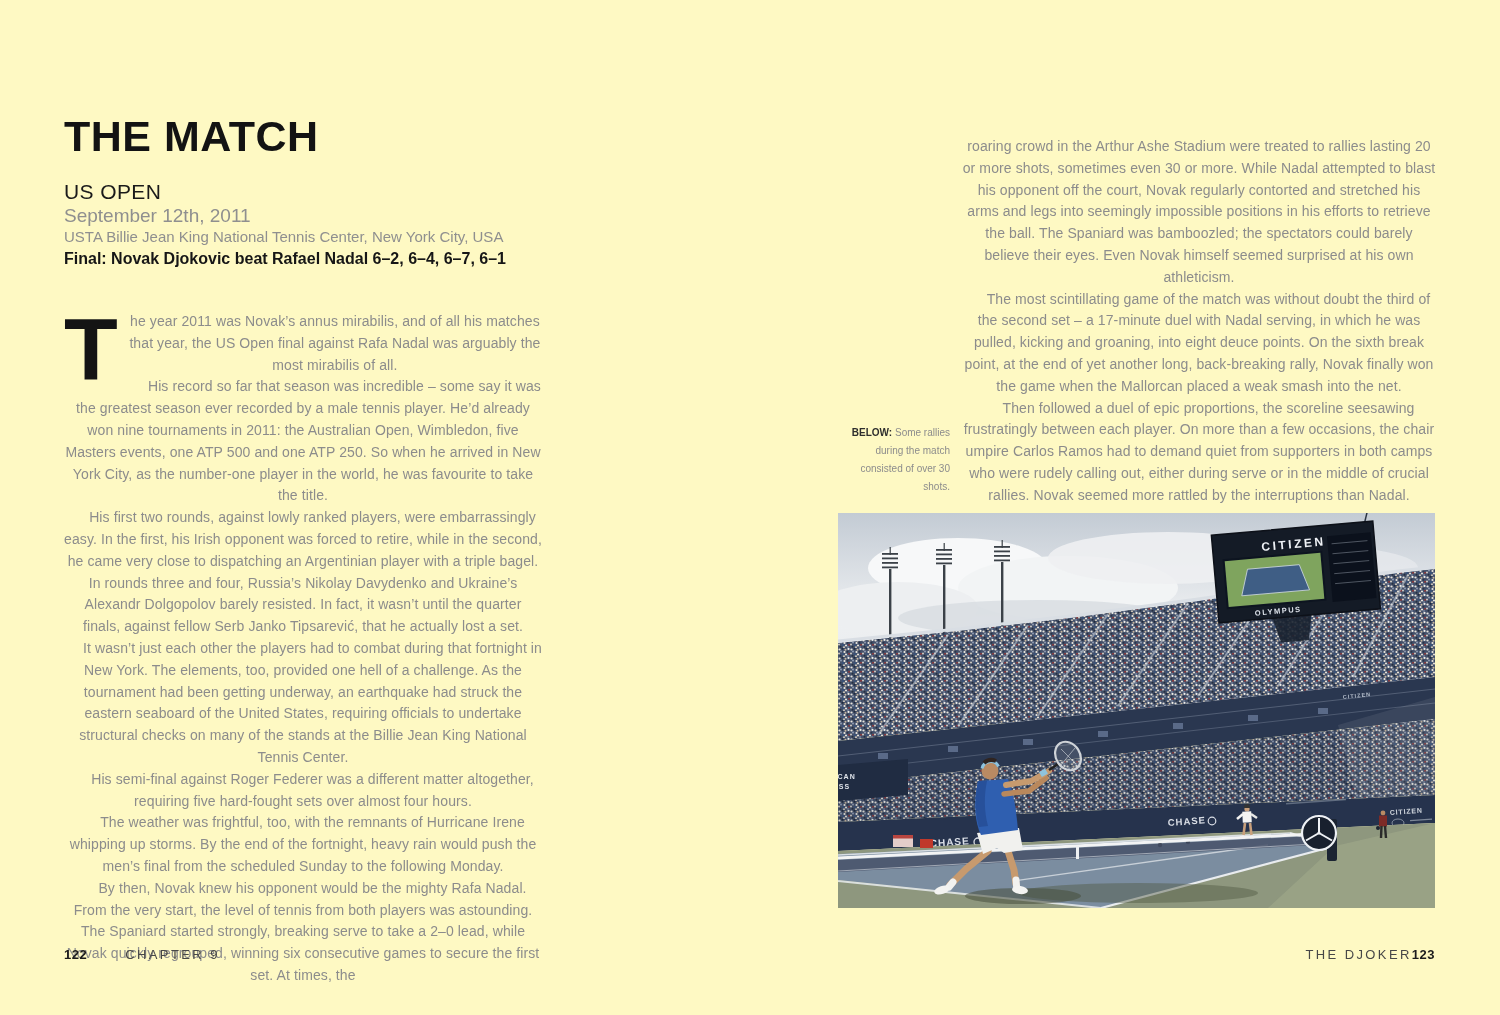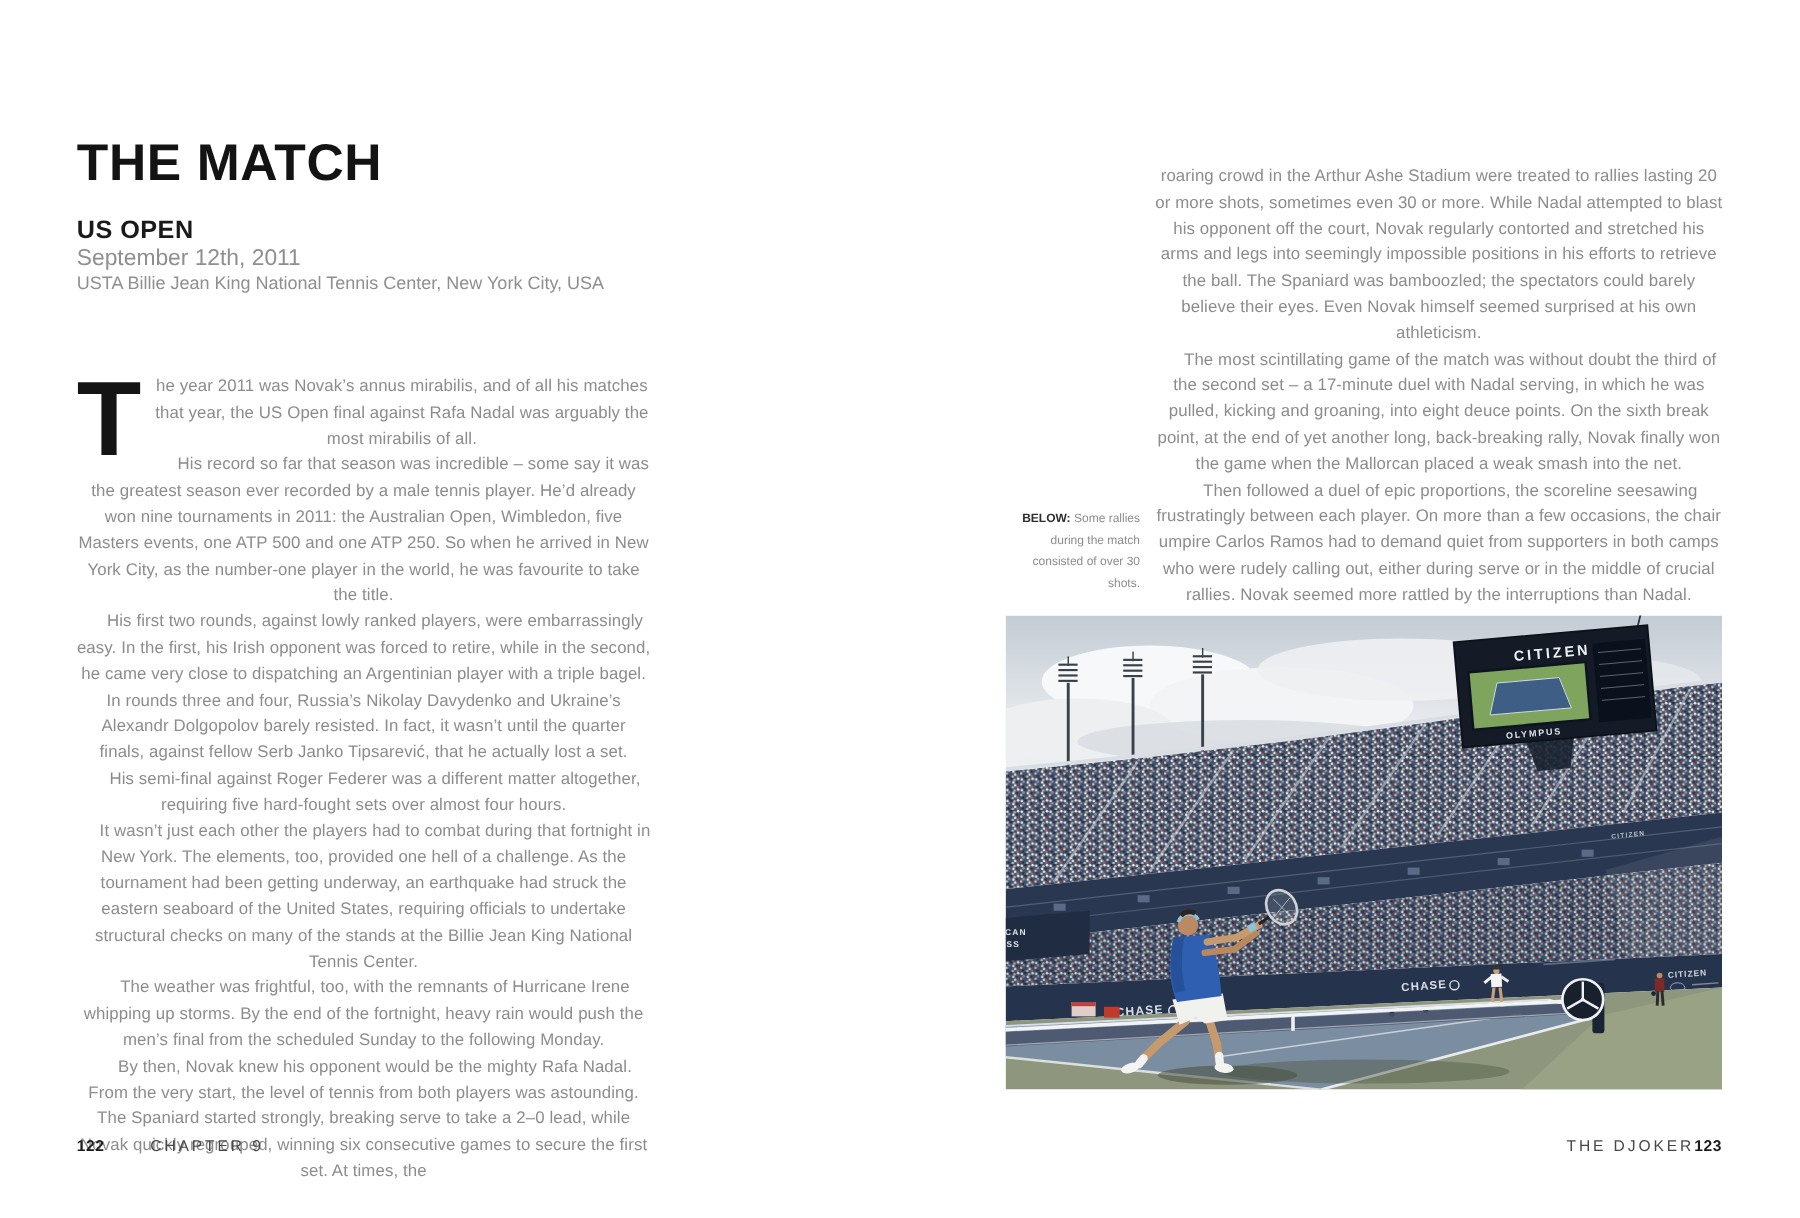--- a/index.html
+++ b/index.html
@@ -1,22 +1,22 @@
 <!DOCTYPE html>
 <html><head>
 <meta charset="utf-8">
 <style>
   html,body{margin:0;padding:0;background:#ececec;}
-  .spread{position:relative;width:1500px;height:1015px;background:#ffffff;overflow:hidden;
+  .spread{position:relative;width:1500px;height:1015px;background:#fef9c3;overflow:hidden;
           font-family:"Liberation Sans",sans-serif;}
 
   
   .title{position:absolute;left:64px;top:112px;font-size:43px;font-weight:800;
          color:#131313;letter-spacing:.5px;}
-  .heading{position:absolute;left:64px;top:180px;font-size:21px;font-weight:700;
+  .heading{position:absolute;left:64px;top:180px;font-size:21px;font-weight:400;
            color:#1a1a1a;letter-spacing:.4px;}
   .meta1{position:absolute;left:64px;top:205px;font-size:19px;color:#8f8f8f;}
   .meta2{position:absolute;left:64px;top:228px;font-size:15px;color:#8f8f8f;}
   .result{position:absolute;left:64px;top:250px;font-size:16px;font-weight:800;color:#161616;}
 
   .body-col p{margin:0;font-size:14px;line-height:21.8px;color:#8c8c8c;
               text-indent:19px;letter-spacing:.1px;text-align:center;}
   .body-col p.first{text-indent:0;}
   .body-left{position:absolute;left:64px;top:311px;width:478px;}
   .body-right{position:absolute;left:962px;top:136px;width:474px;}
@@ -39,27 +39,28 @@
 </style>
 </head>
 <body>
 
 <div class="spread">
 
   <div class="title">THE MATCH</div>
   <div class="heading">US OPEN</div>
   <div class="meta1">September 12th, 2011</div>
   <div class="meta2">USTA Billie Jean King National Tennis Center, New York City, USA</div>
+  <div class="result">Final: Novak Djokovic beat Rafael Nadal 6–2, 6–4, 6–7, 6–1</div>
 
   <div class="body-col body-left">
     <p class="first"><span class="dropcap">T</span><span>he year 2011 was Novak’s annus mirabilis, and of all his matches that year, the US Open final against Rafa Nadal was arguably the most mirabilis of all.</span></p>
     <p>His record so far that season was incredible – some say it was the greatest season ever recorded by a male tennis player. He’d already won nine tournaments in 2011: the Australian Open, Wimbledon, five Masters events, one ATP 500 and one ATP 250. So when he arrived in New York City, as the number-one player in the world, he was favourite to take the title.</p>
     <p>His first two rounds, against lowly ranked players, were embarrassingly easy. In the first, his Irish opponent was forced to retire, while in the second, he came very close to dispatching an Argentinian player with a triple bagel. In rounds three and four, Russia’s Nikolay Davydenko and Ukraine’s Alexandr Dolgopolov barely resisted. In fact, it wasn’t until the quarter finals, against fellow Serb Janko Tipsarević, that he actually lost a set.</p>
+    <p>It wasn’t just each other the players had to combat during that fortnight in New York. The elements, too, provided one hell of a challenge. As the tournament had been getting underway, an earthquake had struck the eastern seaboard of the United States, requiring officials to undertake structural checks on many of the stands at the Billie Jean King National Tennis Center.</p>
     <p>His semi-final against Roger Federer was a different matter altogether, requiring five hard-fought sets over almost four hours.</p>
-    <p>It wasn’t just each other the players had to combat during that fortnight in New York. The elements, too, provided one hell of a challenge. As the tournament had been getting underway, an earthquake had struck the eastern seaboard of the United States, requiring officials to undertake structural checks on many of the stands at the Billie Jean King National Tennis Center.</p>
     <p>The weather was frightful, too, with the remnants of Hurricane Irene whipping up storms. By the end of the fortnight, heavy rain would push the men’s final from the scheduled Sunday to the following Monday.</p>
     <p>By then, Novak knew his opponent would be the mighty Rafa Nadal. From the very start, the level of tennis from both players was astounding. The Spaniard started strongly, breaking serve to take a 2–0 lead, while Novak quickly regrouped, winning six consecutive games to secure the first set. At times, the</p>
   </div>
 
   <div class="footer-left">
     <span class="pagenum">122</span><span class="runhead">CHAPTER 9</span>
   </div>
 
   <div class="body-col body-right">
     <p class="first">roaring crowd in the Arthur Ashe Stadium were treated to rallies lasting 20 or more shots, sometimes even 30 or more. While Nadal attempted to blast his opponent off the court, Novak regularly contorted and stretched his arms and legs into seemingly impossible positions in his efforts to retrieve the ball. The Spaniard was bamboozled; the spectators could barely believe their eyes. Even Novak himself seemed surprised at his own athleticism.</p>

